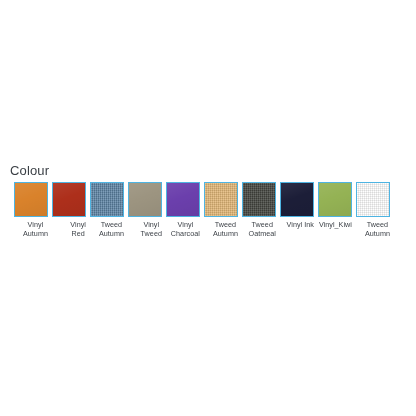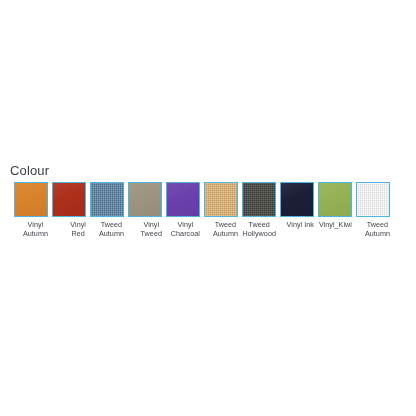--- a/index.html
+++ b/index.html
@@ -174,21 +174,21 @@
           <span class="cap-line">Tweed</span>
           <span class="cap-line">Autumn</span>
         </div>
       </div>
       <div class="swatch-item tex-tweed">
         <div class="swatch-chip" style="border-color: rgb(78, 180, 226);">
           <div class="swatch-fill" style="background-color: rgb(67, 69, 63);"></div>
         </div>
         <div class="swatch-caption">
           <span class="cap-line">Tweed</span>
-          <span class="cap-line">Hollywood</span>
+          <span class="cap-line">Oatmeal</span>
         </div>
       </div>
       <div class="swatch-item tex-vinyl">
         <div class="swatch-chip" style="border-color: rgb(78, 180, 226);">
           <div class="swatch-fill" style="background-color: rgb(28, 30, 56);"></div>
         </div>
         <div class="swatch-caption">
           <span class="cap-line">Vinyl Ink</span>
         </div>
       </div>

